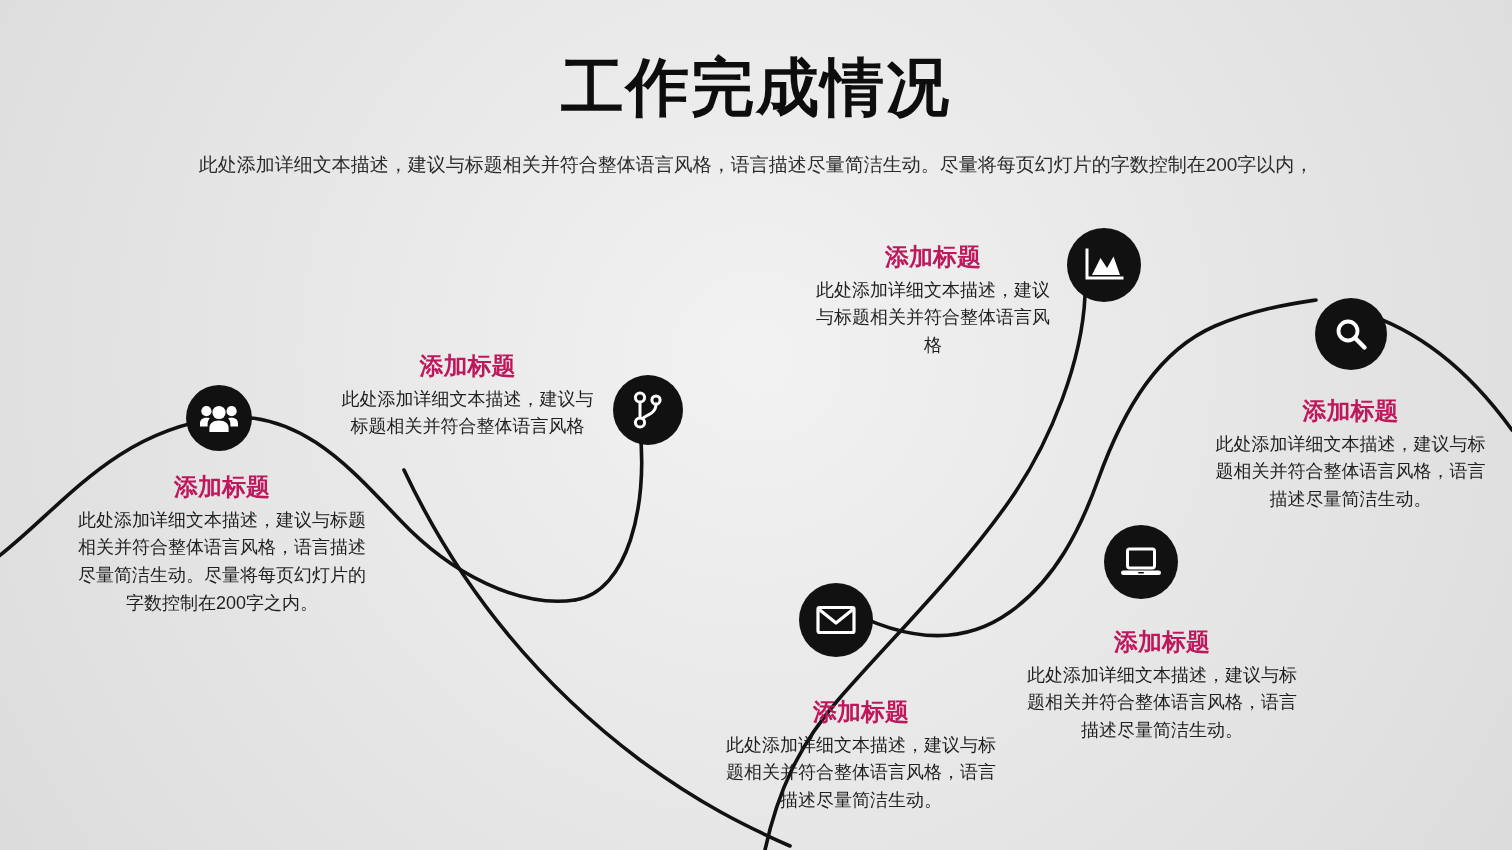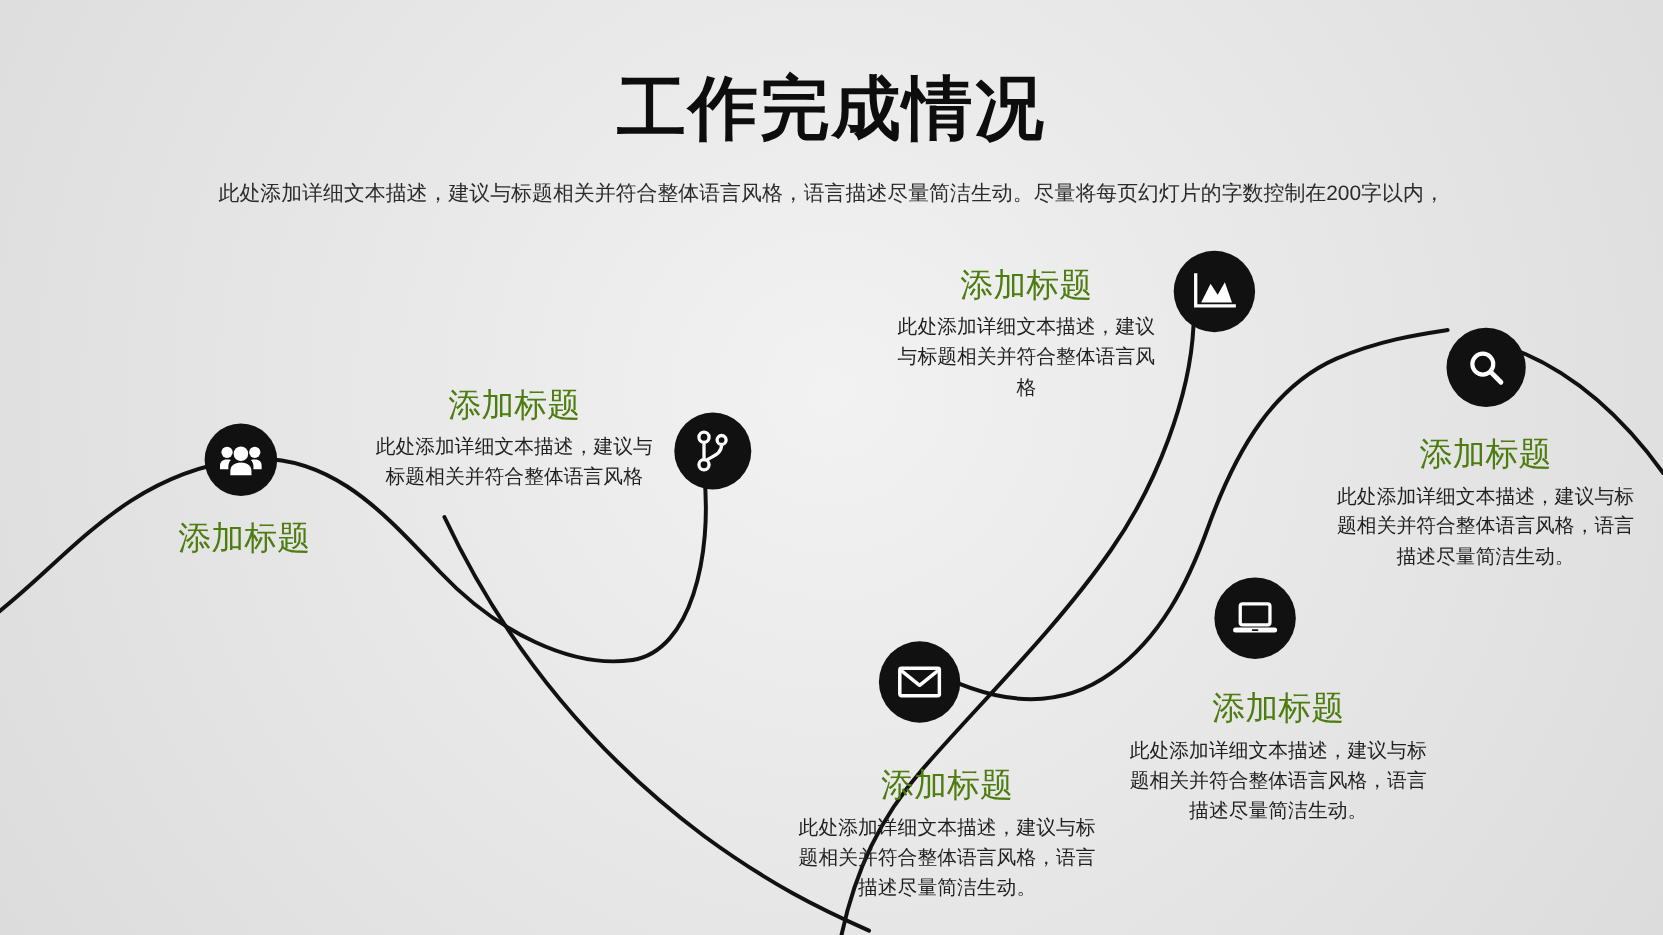--- a/index.html
+++ b/index.html
@@ -48,21 +48,21 @@
     text-align: center;
     z-index: 5;
   }
   #page-title {
     font-family: "Liberation Sans", "DejaVu Sans", sans-serif;
     font-size: 63px;
     font-weight: bold;
     color: #0d0d0d;
     letter-spacing: 2px;
     line-height: 1.0;
-    margin: 16px;
+    margin: 4px;
   }
   #page-subtitle {
     margin: 28px auto 0 auto;
     width: 1180px;
     font-size: 19px;
     line-height: 1.85;
     color: #2b2b2b;
     text-align: center;
   }
 
@@ -93,25 +93,25 @@
     z-index: 4;
   }
   .node svg { display: block; }
 
   
   .block {
     position: absolute;
     z-index: 3;
   }
   .block .b-title {
-    font-size: 30px;
-    color: #4d7c0f;
+    font-size: 24px;
+    color: #be185d;
     line-height: 1.15;
     margin: 0 0 6px 0;
-    font-weight: normal;
+    font-weight: bold;
   }
   .block .b-desc {
     font-size: 18px;
     color: #1f1f1f;
     line-height: 1.55;
     margin: 0;
   }
   .ta-center { text-align: center; }
 </style>
 </head>
@@ -209,20 +209,21 @@
     <span>
       <svg width="40" height="30" viewBox="0 0 40 30" xmlns="http://www.w3.org/2000/svg">
         <rect x="2" y="2.5" width="36" height="25" rx="1.5" fill="none" stroke="#ffffff" stroke-width="3.2"></rect>
         <path d="M4.5 5.5 L20 18 L35.5 5.5" fill="none" stroke="#ffffff" stroke-width="3.2" stroke-linecap="round" stroke-linejoin="round"></path>
       </svg>
     </span>
   </div>
 
   <div class="block ta-center" style="left:72px; top:473px; width:300px;">
     <div class="b-title">添加标题</div>
+    <div class="b-desc">此处添加详细文本描述，建议与标题相关并符合整体语言风格，语言描述尽量简洁生动。尽量将每页幻灯片的字数控制在200字之内。</div>
   </div>
 
   <div class="block ta-center" style="left:340px; top:352px; width:255px;">
     <div class="b-title">添加标题</div>
     <div class="b-desc">此处添加详细文本描述，建议与标题相关并符合整体语言风格</div>
   </div>
 
   <div class="block ta-center" style="left:808px; top:243px; width:250px;">
     <div class="b-title">添加标题</div>
     <div class="b-desc">此处添加详细文本描述，建议与标题相关并符合整体语言风格</div>

